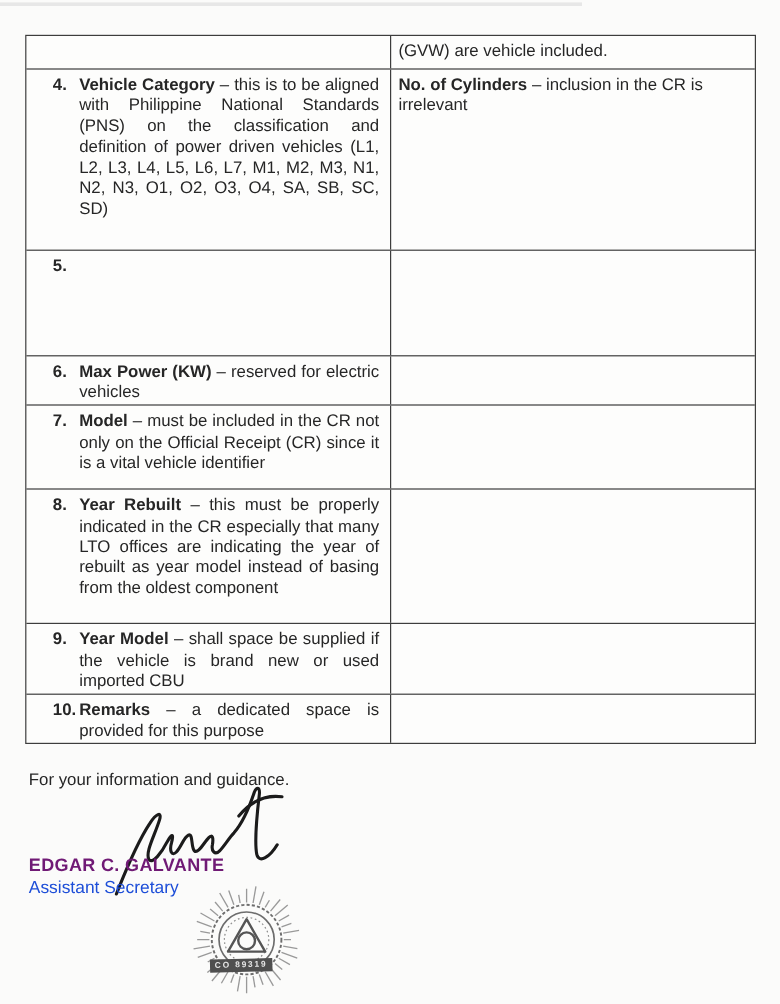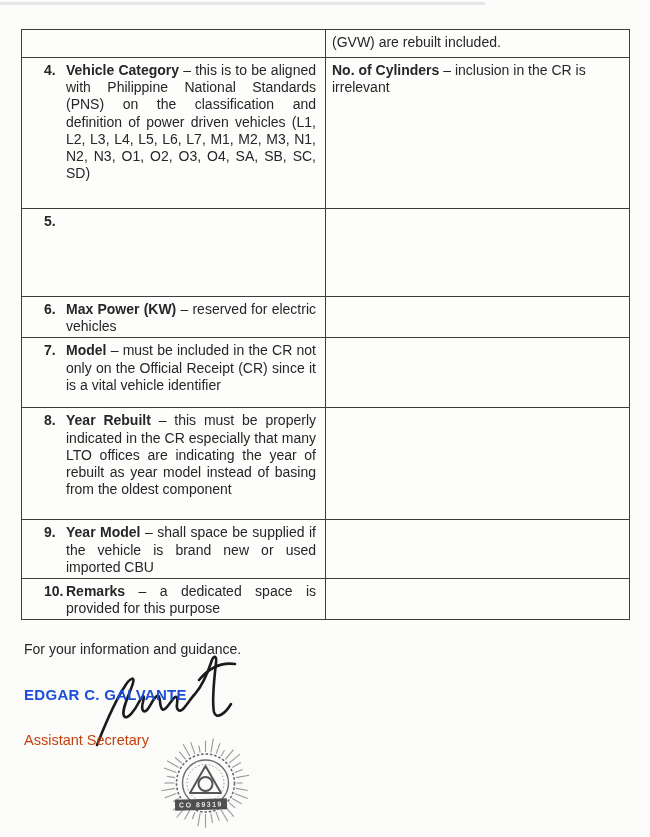--- a/index.html
+++ b/index.html
@@ -26,22 +26,22 @@
   .row:nth-child(8){ min-height:36px;gap:44px; }
   .cell { font-size:14px; line-height:17.2px; }
   .cell.left { width:304px; border-right:1.6px solid #3d3d3d; padding:4px 9px 2px 44px; position:relative; }
   .cell.right { flex:1; padding:4px 8px 2px 6px; }
   .num { position:absolute; left:22px; top:4px; font-weight:bold; }
   .cell .body { text-align:justify; }
   .cell.right .body { text-align:left; }
   .body b { font-weight:bold; }
 
   .closing { position:absolute; left:24px; top:641px; font-size:14px; }
-  .sig-name { position:absolute; left:24px; top:686px; font-size:15px; font-weight:bold; letter-spacing:0.3px; color:#1d4ed8; }
-  .sig-title { position:absolute; left:24px; top:732px; font-size:14.5px; color:#c2410c; }
+  .sig-name { position:absolute; left:24px; top:713px; font-size:15px; font-weight:bold; letter-spacing:0.3px; color:#701a75; }
+  .sig-title { position:absolute; left:24px; top:732px; font-size:14.5px; color:#1d4ed8; }
   .signature-svg { position:absolute; left:75px; top:652px; }
   .signature-svg path { fill:none; stroke:#1b1b1b; stroke-width:2.6; stroke-linecap:round; }
   .seal-svg { position:absolute; left:158px; top:737px; }
   .seal-svg line { stroke:#999; stroke-width:1.1; }
   .seal-label {
     position:absolute; left:175px; top:799px;
     background:#4f4f4f; color:#e6e6e6;
     font-size:7px; line-height:9px; padding:1px 4px;
     letter-spacing:1.5px; transform:rotate(-1.5deg);
     font-weight:bold;
@@ -53,21 +53,21 @@
 <div class="artifact"></div>
 
 <div class="doc-table">
 
   <div class="row">
     <div class="cell left">
       <span class="num"></span>
       <div class="body"><b></b><span></span></div>
     </div>
     <div class="cell right">
-      <div class="body"><b></b><span>(GVW) are rebuilt included.</span></div>
+      <div class="body"><b></b><span>(GVW) are vehicle included.</span></div>
     </div>
   </div>
 
   <div class="row">
     <div class="cell left">
       <span class="num">4.</span>
       <div class="body"><b>Vehicle Category</b><span> – this is to be aligned with Philippine National Standards (PNS) on the classification and definition of power driven vehicles (L1, L2, L3, L4, L5, L6, L7, M1, M2, M3, N1, N2, N3, O1, O2, O3, O4, SA, SB, SC, SD)</span></div>
     </div>
     <div class="cell right">
       <div class="body"><b>No. of Cylinders</b><span> – inclusion in the CR is irrelevant</span></div>

